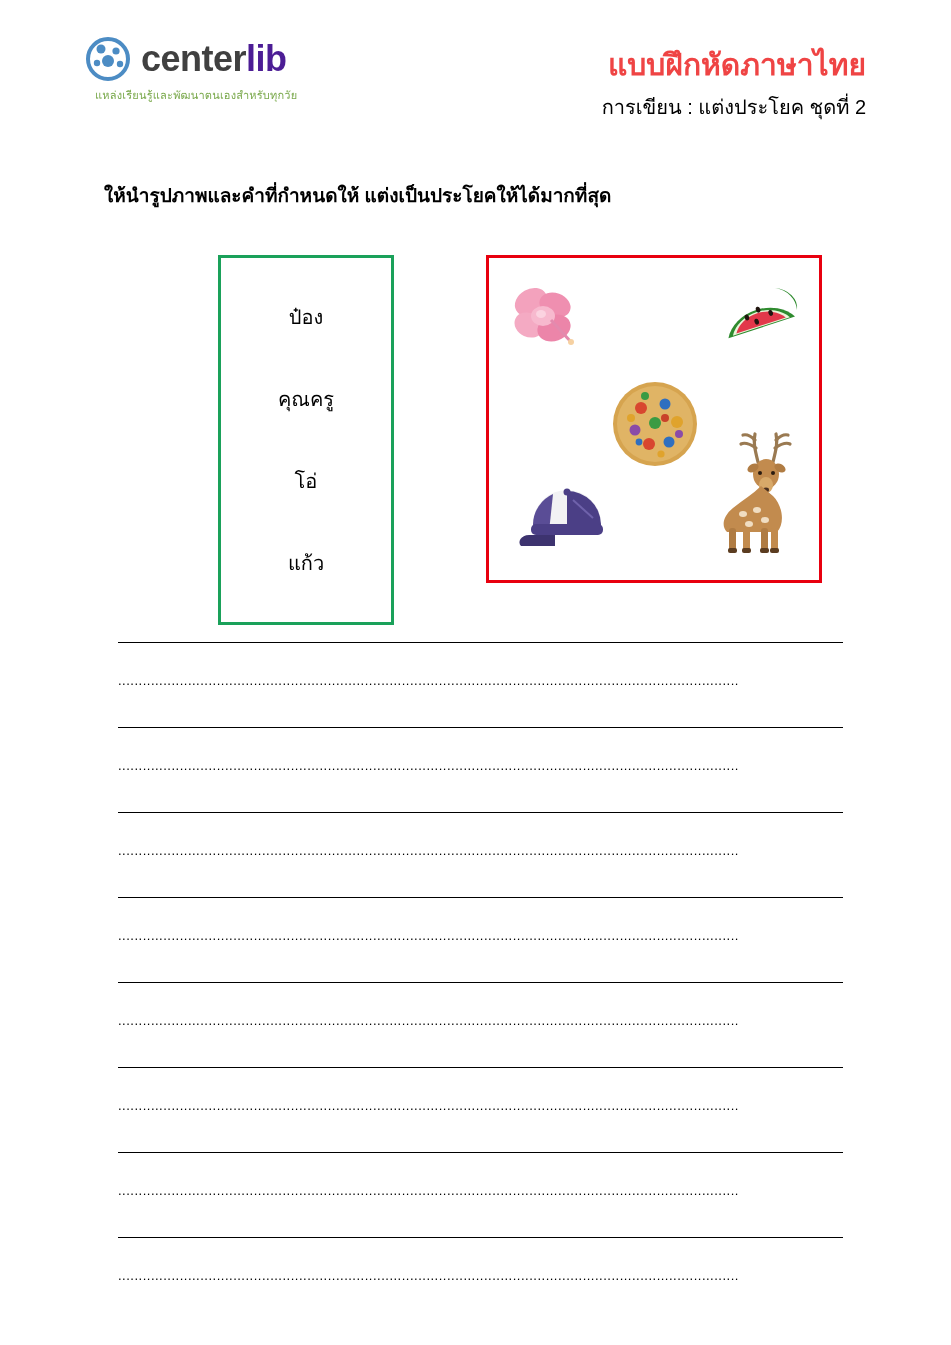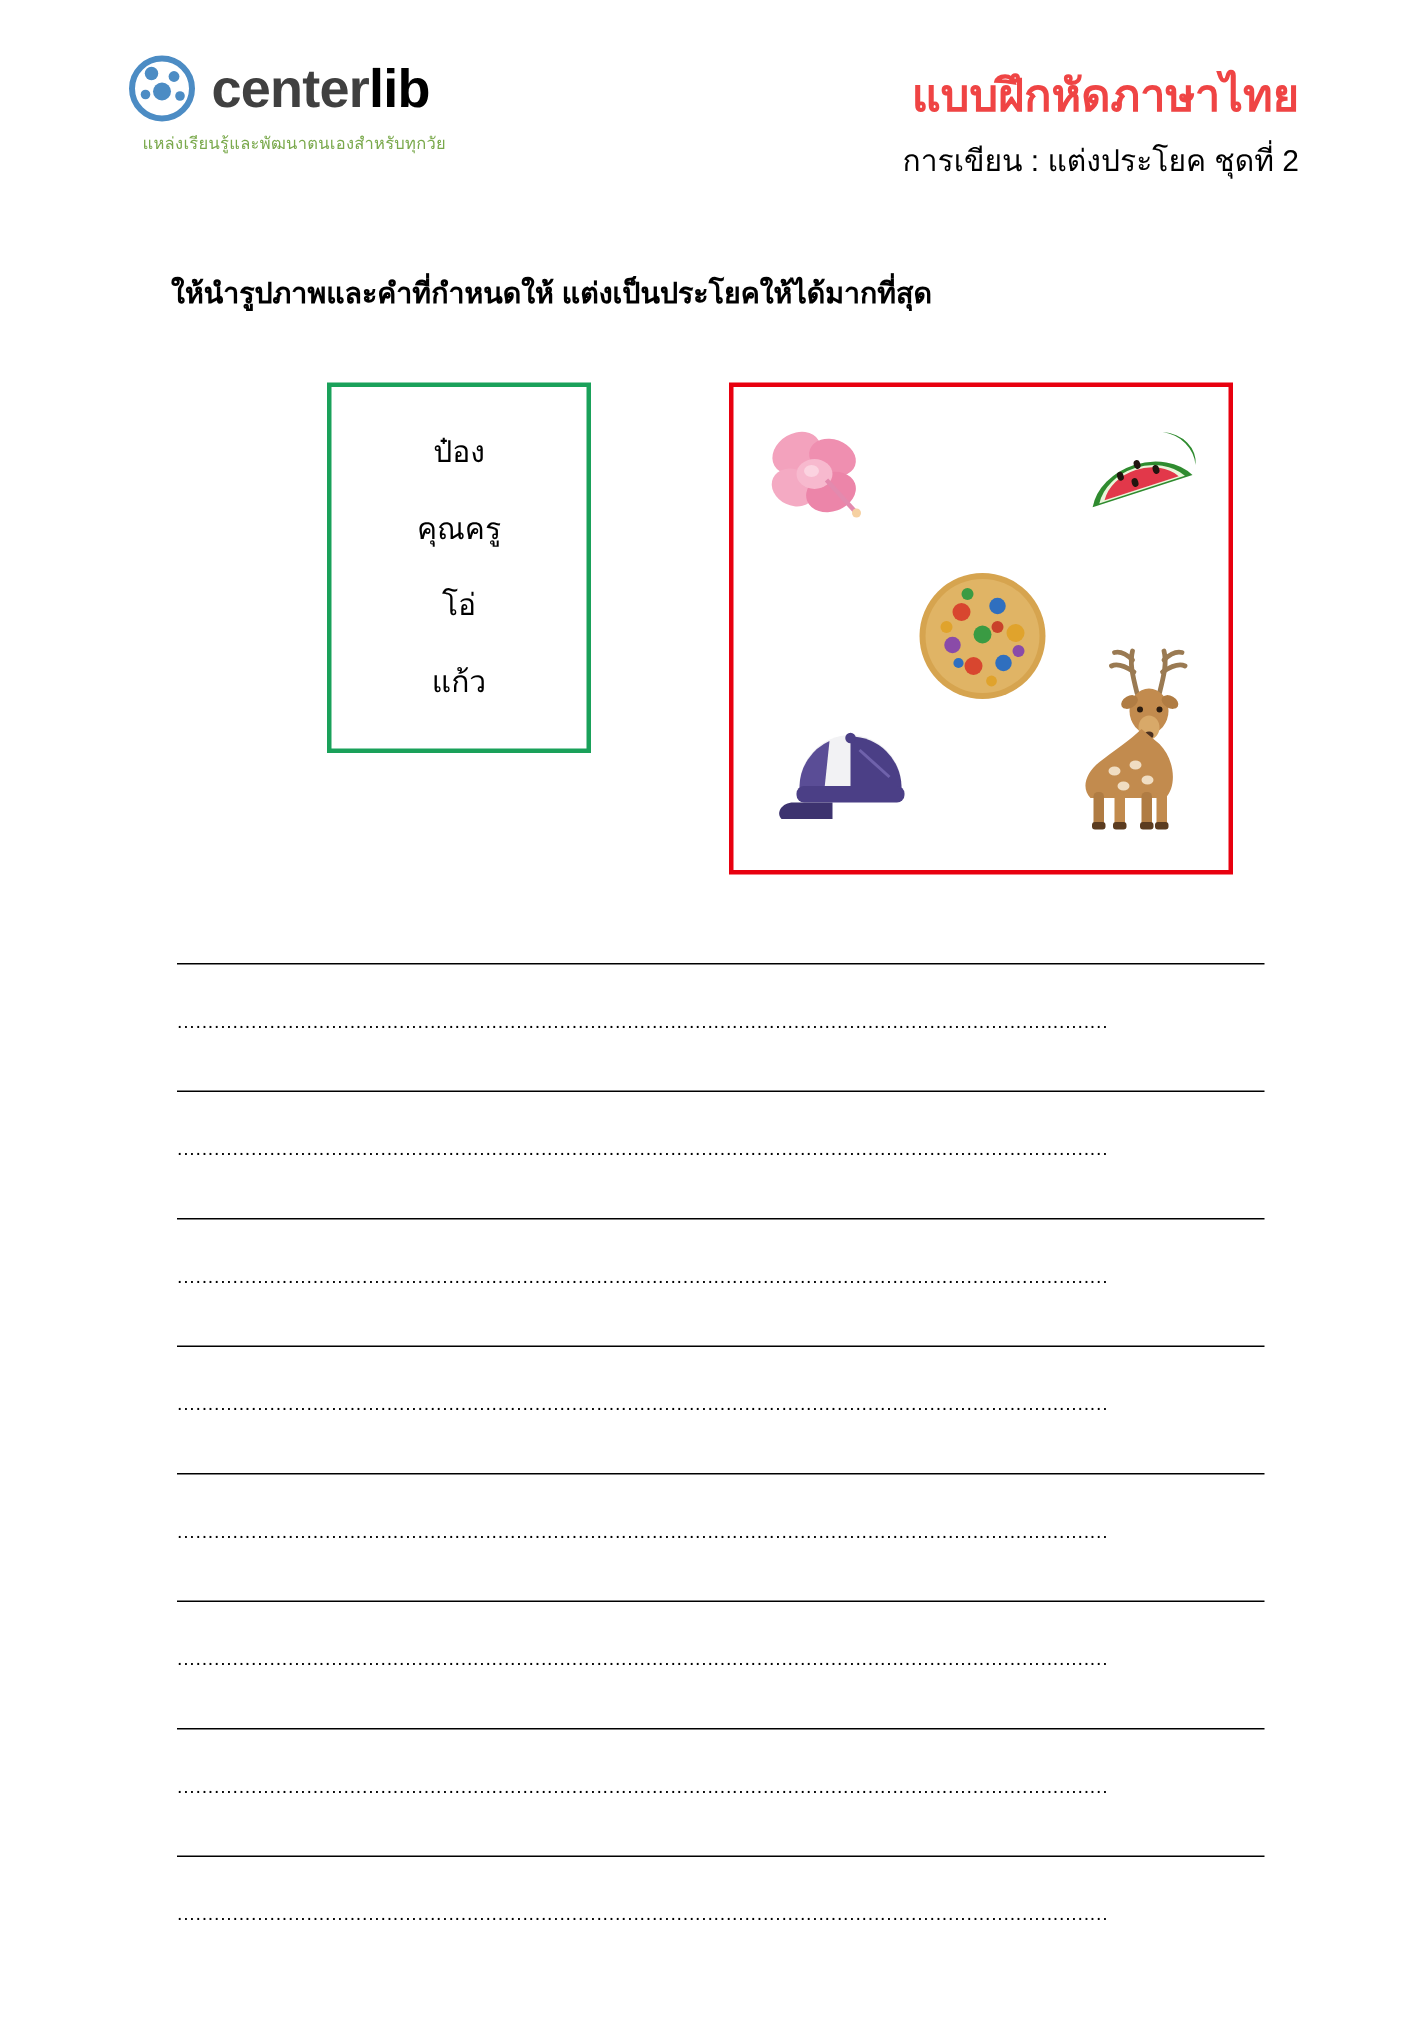--- a/index.html
+++ b/index.html
@@ -40,21 +40,21 @@
     height: 46px;
     flex: 0 0 auto;
   }
   .logo-text {
     font-size: 36px;
     font-weight: bold;
     letter-spacing: -0.5px;
     line-height: 1;
   }
   .logo-text .c1 { color: #404040; }
-  .logo-text .c2 { color: #000000; }
+  .logo-text .c2 { color: #4c1d95; }
   .logo-tagline {
     margin-top: 4px;
     margin-left: 10px;
     font-size: 11px;
     color: #7aa94c;
     letter-spacing: 0.2px;
   }
 
   .title-block {
     position: absolute;
@@ -70,34 +70,34 @@
   }
   .title-sub {
     margin-top: 8px;
     font-size: 20px;
     color: #000;
   }
 
   
   .instruction {
     position: absolute;
-    left: 114px;
+    left: 104px;
     top: 180px;
     font-size: 19px;
     font-weight: bold;
     color: #000;
   }
 
   
   .word-box {
     position: absolute;
     left: 218px;
     top: 255px;
     width: 176px;
-    height: 247px;
+    height: 370px;
     border: 3px solid #1aa15a;
     box-sizing: border-box;
     display: flex;
     flex-direction: column;
     justify-content: space-around;
     align-items: center;
     padding: 18px 0;
   }
   .word-item {
     font-size: 20px;

